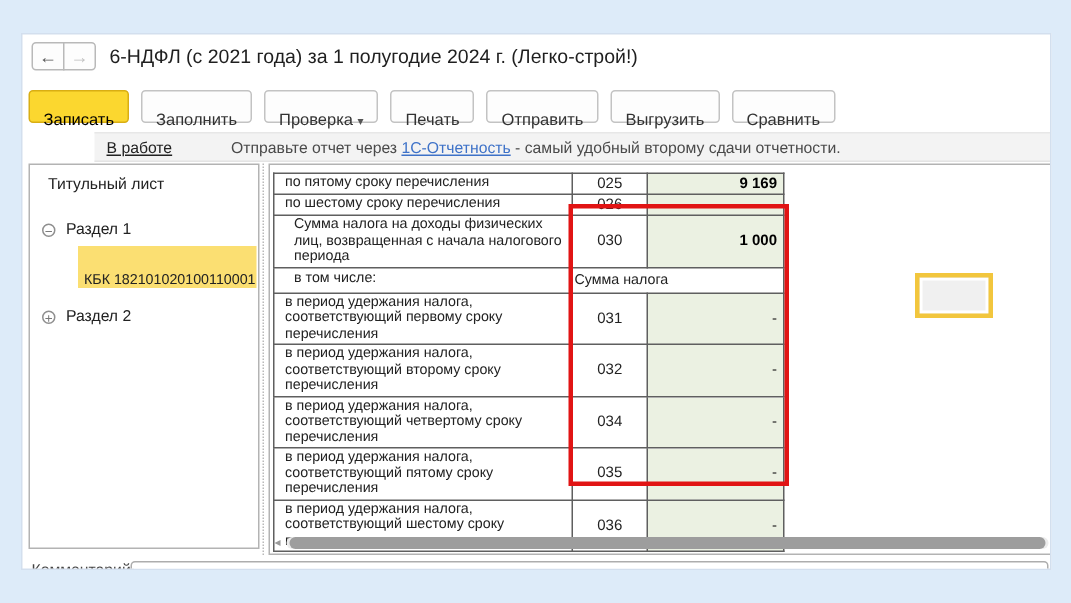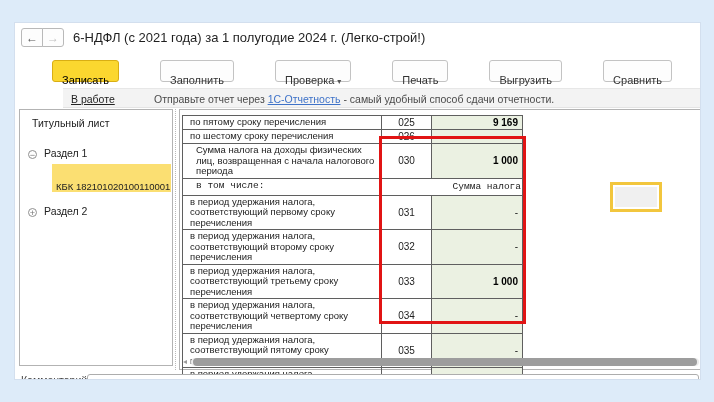--- a/index.html
+++ b/index.html
@@ -20,21 +20,21 @@
     text-align:center;color:#555;padding:0;cursor:pointer;
   }
   .navbtn.back{left:6px;border-radius:3px 0 0 3px;}
   .navbtn.fwd{left:27px;border-radius:0 3px 3px 0;color:#c0c0c0;}
   .wtitle{position:absolute;left:58px;top:7px;font-size:13px;color:#1f1f1f;white-space:nowrap;}
   
   .toolbar{position:absolute;left:4px;top:37px;height:22px;display:flex;gap:8px;align-items:center;}
   .tbtn{
     height:20px;padding:10px 9px;font-size:11px;color:#333;background:#fdfdfd;
     border:1px solid #c3c3c3;border-radius:3px;white-space:nowrap;cursor:pointer;
-    font-family:inherit;line-height:18px;margin-left:33px;
+    font-family:inherit;line-height:18px;
   }
   .tbtn.accent{background:var(--accent-yellow,#fbd72f);border-color:#d9ae13;color:#000;}
   .tbtn .dd{font-size:8px;color:#555;margin-left:3px;}
   
   .statusbar{
     position:absolute;left:0;top:65px;width:100%;height:20px;background:#f3f3f3;
     border-top:1px solid #e7e7e7;border-bottom:1px solid #e4e4e4;box-sizing:border-box;
     font-size:10.5px;color:#333;margin-left:48px;
   }
   .statusbar .stlink{position:absolute;left:8px;top:4px;color:#222;text-decoration:underline;cursor:pointer;}
@@ -62,21 +62,21 @@
     position:absolute;left:164px;top:86px;width:523px;height:261px;background:#fff;
     border:1px solid #b3b3b3;box-sizing:border-box;
   }
   table.rt{border-collapse:collapse;table-layout:fixed;position:absolute;left:2px;top:5px;width:341px;}
   table.rt td{border:1px solid #5f5f5f;overflow:hidden;box-sizing:border-box;}
   td.lbl{font-size:9.5px;line-height:10.5px;color:#222;padding:1px 3px 1px 13px;}
   td.lbl.ind{padding-left:7px;}
   td.code{font-size:10px;color:#222;text-align:center;width:50px;}
   td.val{font-size:10px;color:#222;text-align:right;padding-right:4px;background:var(--cell-green,#ebf1e2);width:91px;}
   td.val.num{font-weight:bold;color:#000;}
-  td.span-hdr{font-size:9.5px;color:#222;text-align:right;background:#fff;}
+  td.span-hdr{font-size:9.5px;color:#222;text-align:left;background:#fff;}
   .red-box{
     position:absolute;left:199px;top:26px;width:147px;height:188px;
     border:3px solid var(--selection-red,#e11414);pointer-events:none;box-sizing:border-box;
   }
   .gold-box{
     position:absolute;left:430px;top:72px;width:52px;height:30px;box-sizing:border-box;
     border:3px solid var(--highlight-gold,#f2c63d);background:#f0f0f0;
     box-shadow:inset 0 0 0 2px #fff;cursor:pointer;
   }
   
@@ -98,27 +98,28 @@
 
   <button class="navbtn back">←</button>
   <button class="navbtn fwd">→</button>
   <div class="wtitle">6-НДФЛ (с 2021 года) за 1 полугодие 2024 г. (Легко-строй!)</div>
 
   <div class="toolbar">
       <button class="tbtn accent">Записать</button>
       <button class="tbtn">Заполнить</button>
       <button class="tbtn">Проверка<span class="dd">▾</span></button>
       <button class="tbtn">Печать</button>
+      <button class="tbtn">Отправить</button>
       <button class="tbtn">Выгрузить</button>
       <button class="tbtn">Сравнить</button>
     </div>
 
   <div class="statusbar">
     <span class="stlink">В работе</span>
-    <span class="msg"><span>Отправьте отчет через </span><a>1С-Отчетность</a><span> - самый удобный способ сдачи отчетности.</span></span>
+    <span class="msg"><span>Отправьте отчет через </span><a>1С-Отчетность</a><span> - самый удобный второму сдачи отчетности.</span></span>
   </div>
 
   <div class="sidebar">
     <div class="side-item" style="left:12px;top:7px;">
       <span>Титульный лист</span>
     </div>
     <div class="side-item" style="left:8px;top:37px;">
       <span class="tree-ico">−</span><span>Раздел 1</span>
     </div>
     <div class="kbk">
@@ -142,38 +143,33 @@
           <tr style="height: 12px;">
             <td class="lbl ind">по шестому сроку перечисления</td>
             <td class="code">026</td>
             <td class="val">-</td>
           </tr>
           <tr style="height: 23px;">
             <td class="lbl">Сумма налога на доходы физических лиц, возвращенная с начала налогового периода</td>
             <td class="code">030</td>
             <td class="val num">1 000</td>
           </tr>
-          <tr style="height: 17px; font-family: Liberation Mono, monospace;">
+          <tr style="height: 17px;">
             <td class="lbl">в том числе:</td>
             <td class="span-hdr" colspan="2">Сумма налога</td>
           </tr>
           <tr style="height: 23px;">
             <td class="lbl ind">в период удержания налога, соответствующий первому сроку перечисления</td>
             <td class="code">031</td>
             <td class="val">-</td>
           </tr>
           <tr style="height: 23px;">
             <td class="lbl ind">в период удержания налога, соответствующий второму сроку перечисления</td>
             <td class="code">032</td>
             <td class="val">-</td>
-          </tr>
-          <tr style="height: 23px;">
-            <td class="lbl ind">в период удержания налога, соответствующий третьему сроку перечисления</td>
-            <td class="code">033</td>
-            <td class="val num">1 000</td>
           </tr>
           <tr style="height: 23px;">
             <td class="lbl ind">в период удержания налога, соответствующий четвертому сроку перечисления</td>
             <td class="code">034</td>
             <td class="val">-</td>
           </tr>
           <tr style="height: 25px;">
             <td class="lbl ind">в период удержания налога, соответствующий пятому сроку перечисления</td>
             <td class="code">035</td>
             <td class="val">-</td>

